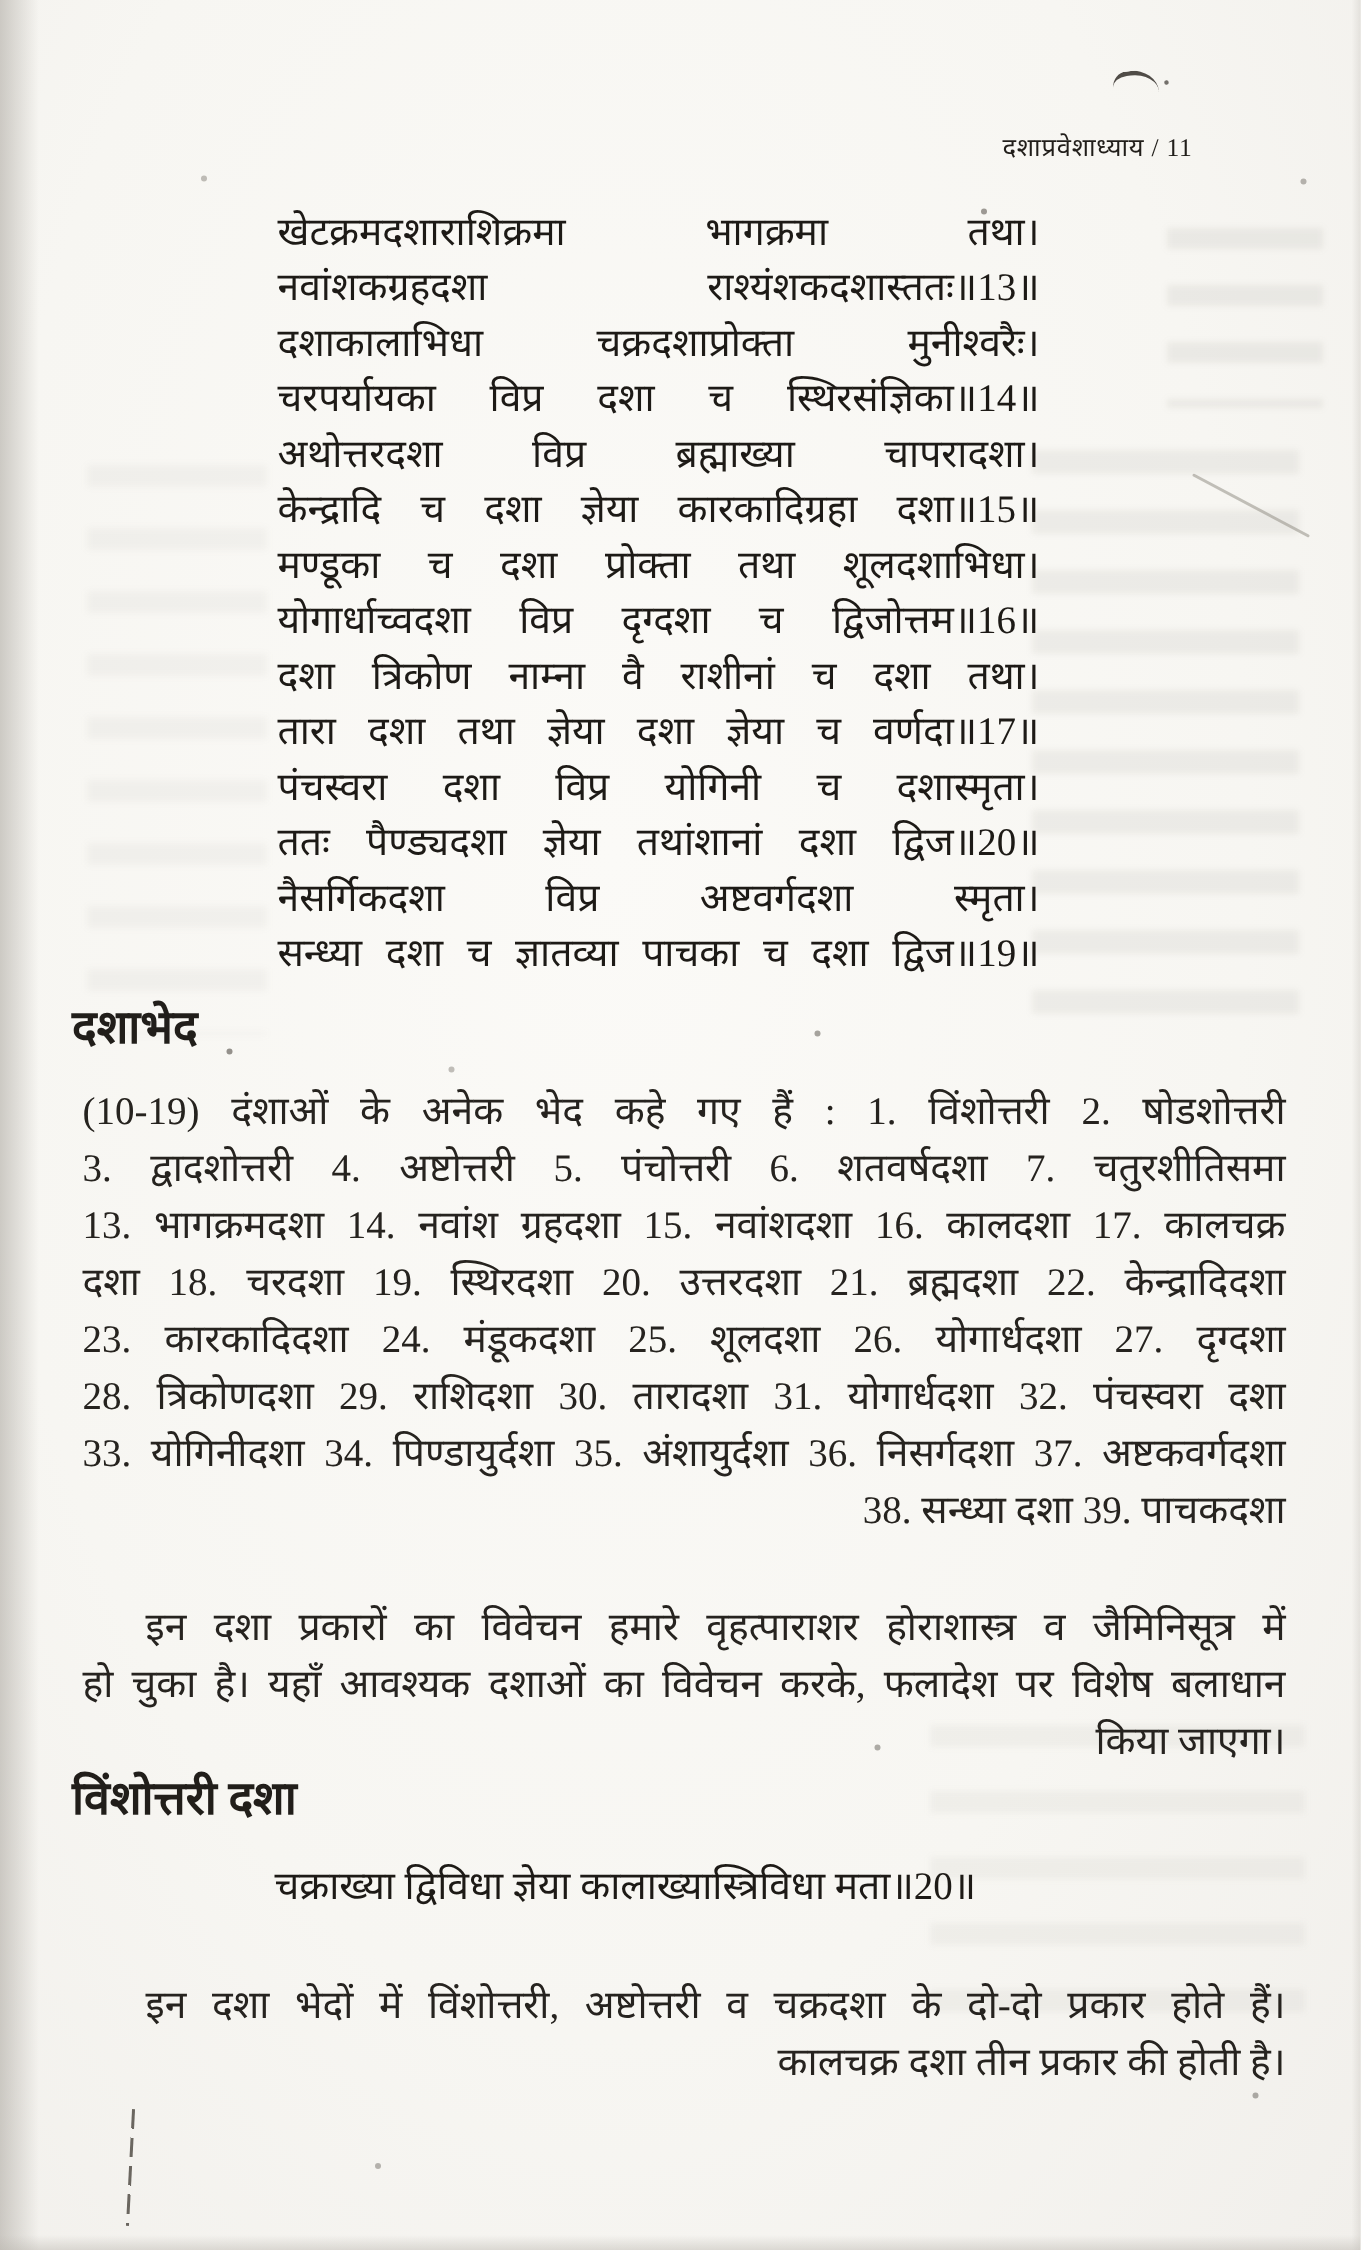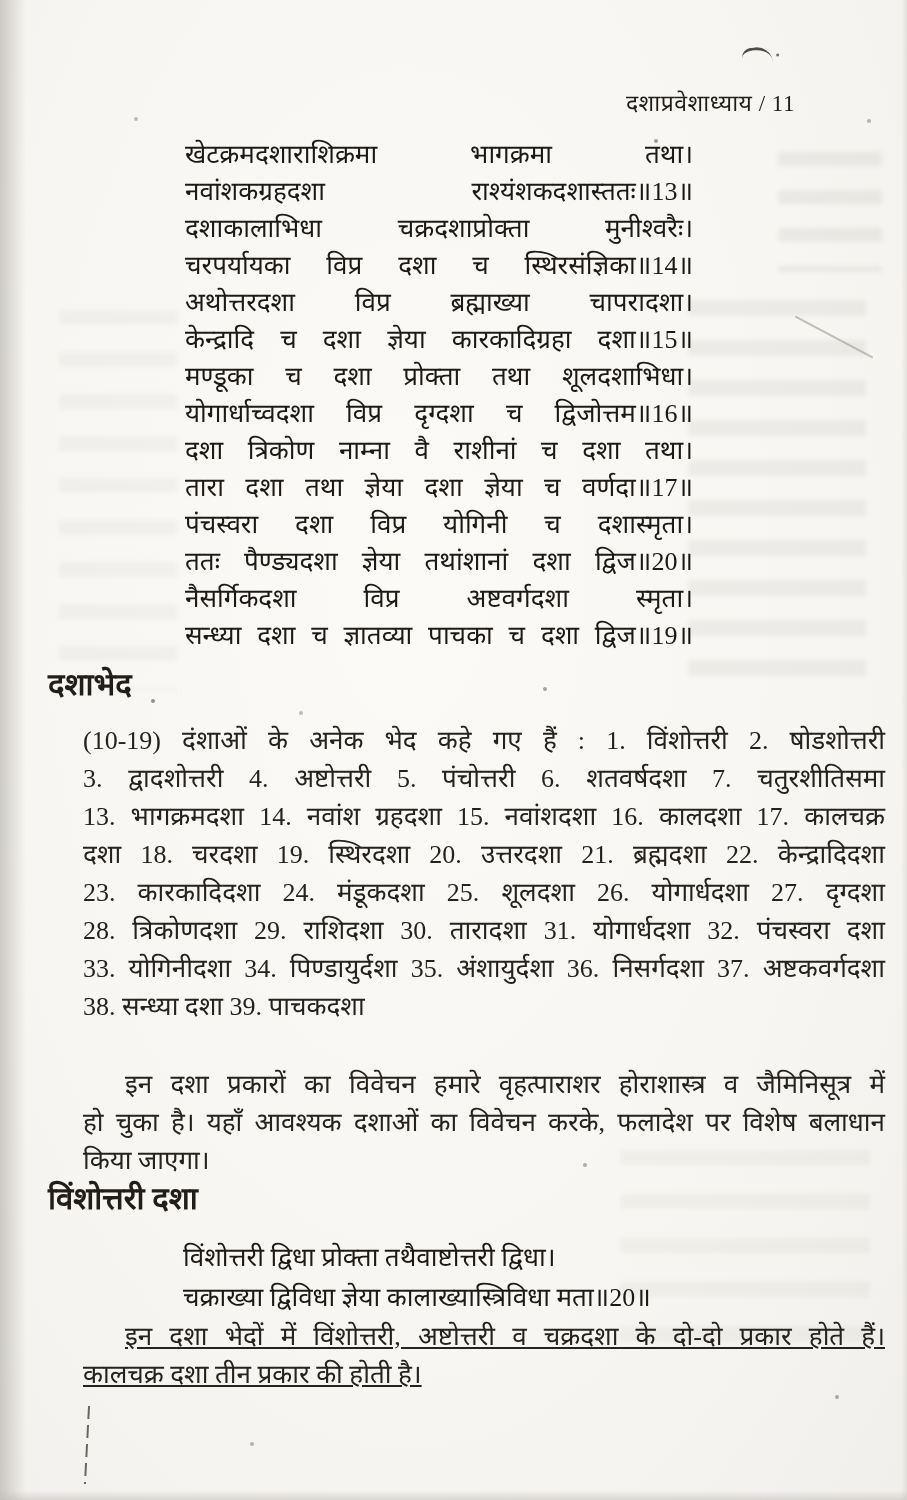--- a/index.html
+++ b/index.html
@@ -72,21 +72,21 @@
     background: repeating-linear-gradient(180deg, rgba(122,118,110,0.085) 0 16px, rgba(0,0,0,0) 16px 40px); }
   .ghost-2 { left: 58px; top: 310px; width: 120px; height: 380px;
     background: repeating-linear-gradient(180deg, rgba(122,118,110,0.055) 0 15px, rgba(0,0,0,0) 15px 42px); }
   .ghost-3 { left: 620px; top: 1150px; width: 250px; height: 210px;
     background: repeating-linear-gradient(180deg, rgba(122,118,110,0.06) 0 15px, rgba(0,0,0,0) 15px 44px); }
   .ghost-4 { left: 778px; top: 152px; width: 104px; height: 120px;
     background: repeating-linear-gradient(180deg, rgba(118,114,106,0.09) 0 14px, rgba(0,0,0,0) 14px 38px); }
   
   .running-header {
     position: absolute; top: 86px; right: 112px;
-    font-size: 23px; letter-spacing: 0.5px;
+    font-size: 17px; letter-spacing: 0.5px;
     color: #211e1a;
     white-space: nowrap;
   }
   .shloka-1 {
     position: absolute; left: 185px; top: 136px; width: 508px;
     font-size: 26px; color: #1d1a16;
   }
   .shloka-2 {
     position: absolute; left: 183px; top: 1238px; width: 520px;
     font-size: 26px; color: #1d1a16;
@@ -99,26 +99,26 @@
   .lline { text-align: left; }
   .heading {
     position: absolute; left: 48px;
     font-size: 31px; font-weight: 600; color: #211e1a;
     white-space: nowrap;
   }
   .h-dashabhed { top: 662px; }
   .h-vimshottari { top: 1176px; }
   .para {
     position: absolute; left: 55px; width: 802px;
-    font-size: 26px; color: #26231f; margin-left: 28px;
+    font-size: 26px; color: #26231f;
   }
-  .para .pline { height: 38px; line-height: 38px; }
+  .para .pline { height: 38px; line-height: 38px; text-align: right; }
   .para-list { top: 722px; }
   .para-close { top: 1066px; }
-  .para-last { top: 1318px; text-decoration: underline; }
+  .para-last { top: 1318px; }
   .indent { text-indent: 42px; }
 </style>
 </head>
 <body>
 
 <div class="page">
 
   <div class="edge-left"></div>
   <div class="edge-bottom"></div>
   <div class="edge-right"></div>
@@ -165,21 +165,20 @@
 
   <div class="para para-close">
     <div class="pline jline indent">इन दशा प्रकारों का विवेचन हमारे वृहत्पाराशर होराशास्त्र व जैमिनिसूत्र में</div>
     <div class="pline jline">हो चुका है। यहाँ आवश्यक दशाओं का विवेचन करके, फलादेश पर विशेष बलाधान</div>
     <div class="pline lline">किया जाएगा।</div>
   </div>
 
   <div class="heading h-vimshottari">विंशोत्तरी दशा</div>
 
   <div class="shloka-2">
-    <div class="vline lline">विंशोत्तरी द्विधा प्रोक्ता तथैवाष्टोत्तरी द्विधा।</div>
     <div class="vline lline">चक्राख्या द्विविधा ज्ञेया कालाख्यास्त्रिविधा मता॥20॥</div>
   </div>
 
   <div class="para para-last">
     <div class="pline jline indent">इन दशा भेदों में विंशोत्तरी, अष्टोत्तरी व चक्रदशा के दो-दो प्रकार होते हैं।</div>
     <div class="pline lline">कालचक्र दशा तीन प्रकार की होती है।</div>
   </div>
 
 </div>
 

